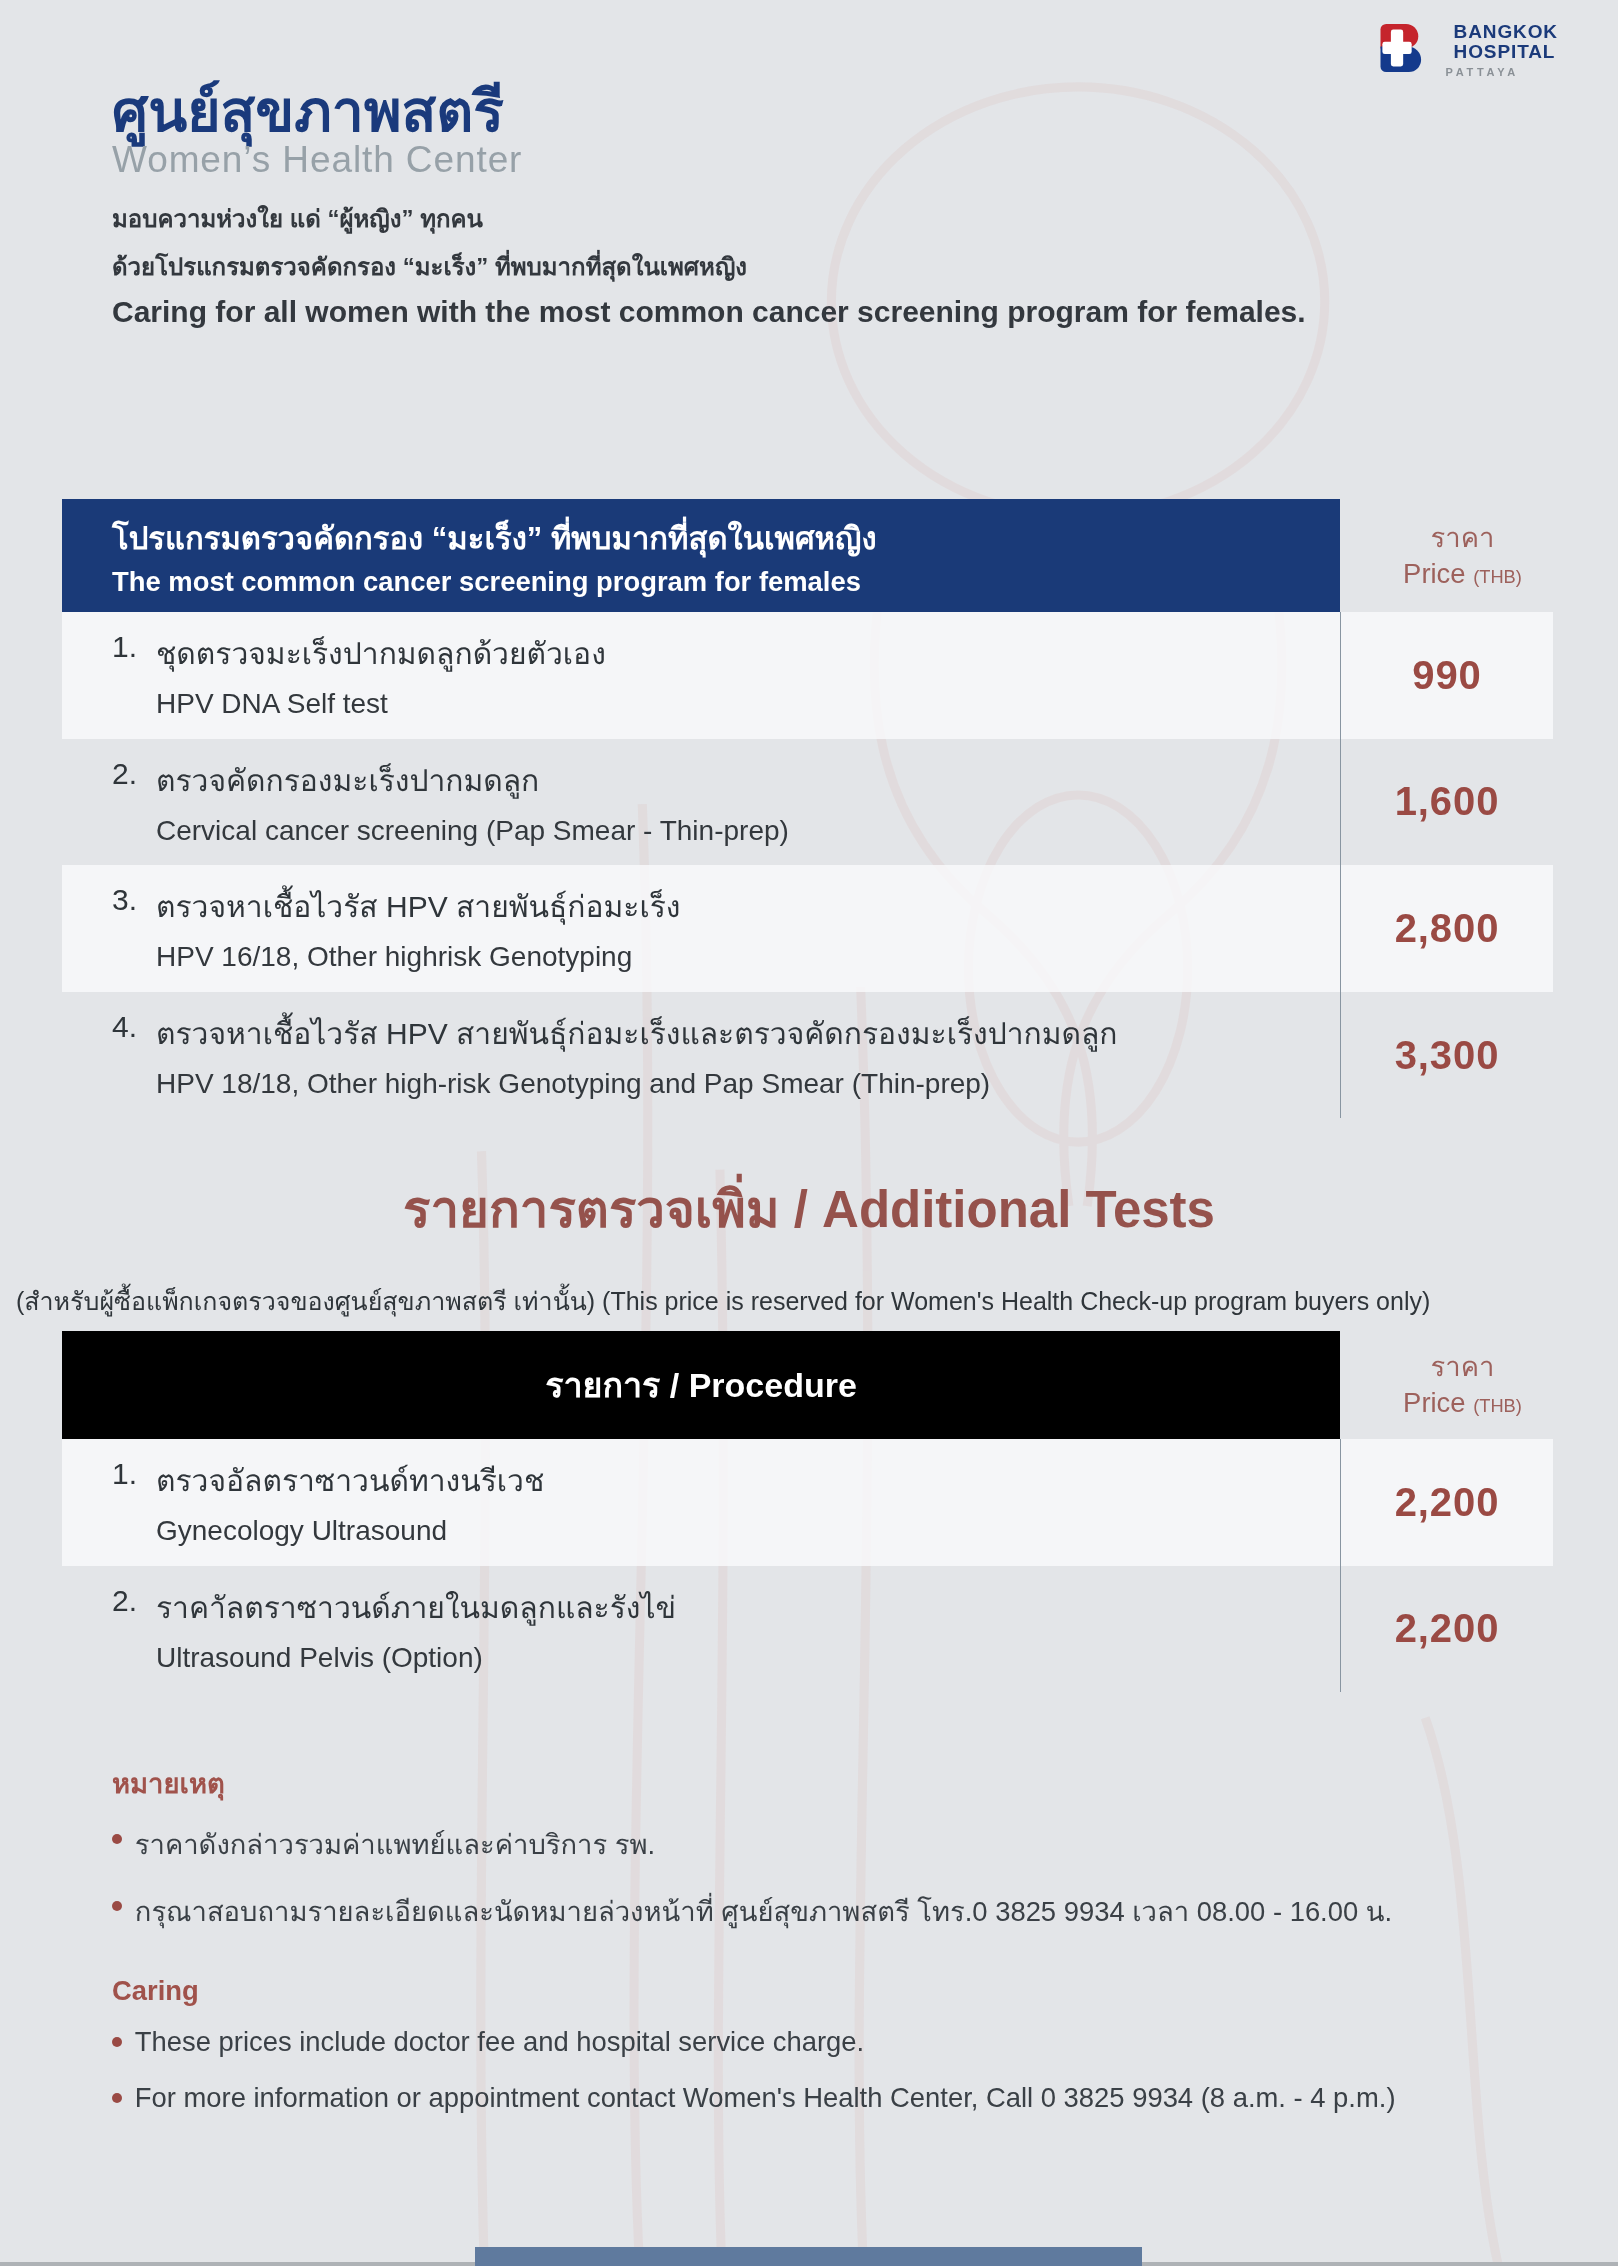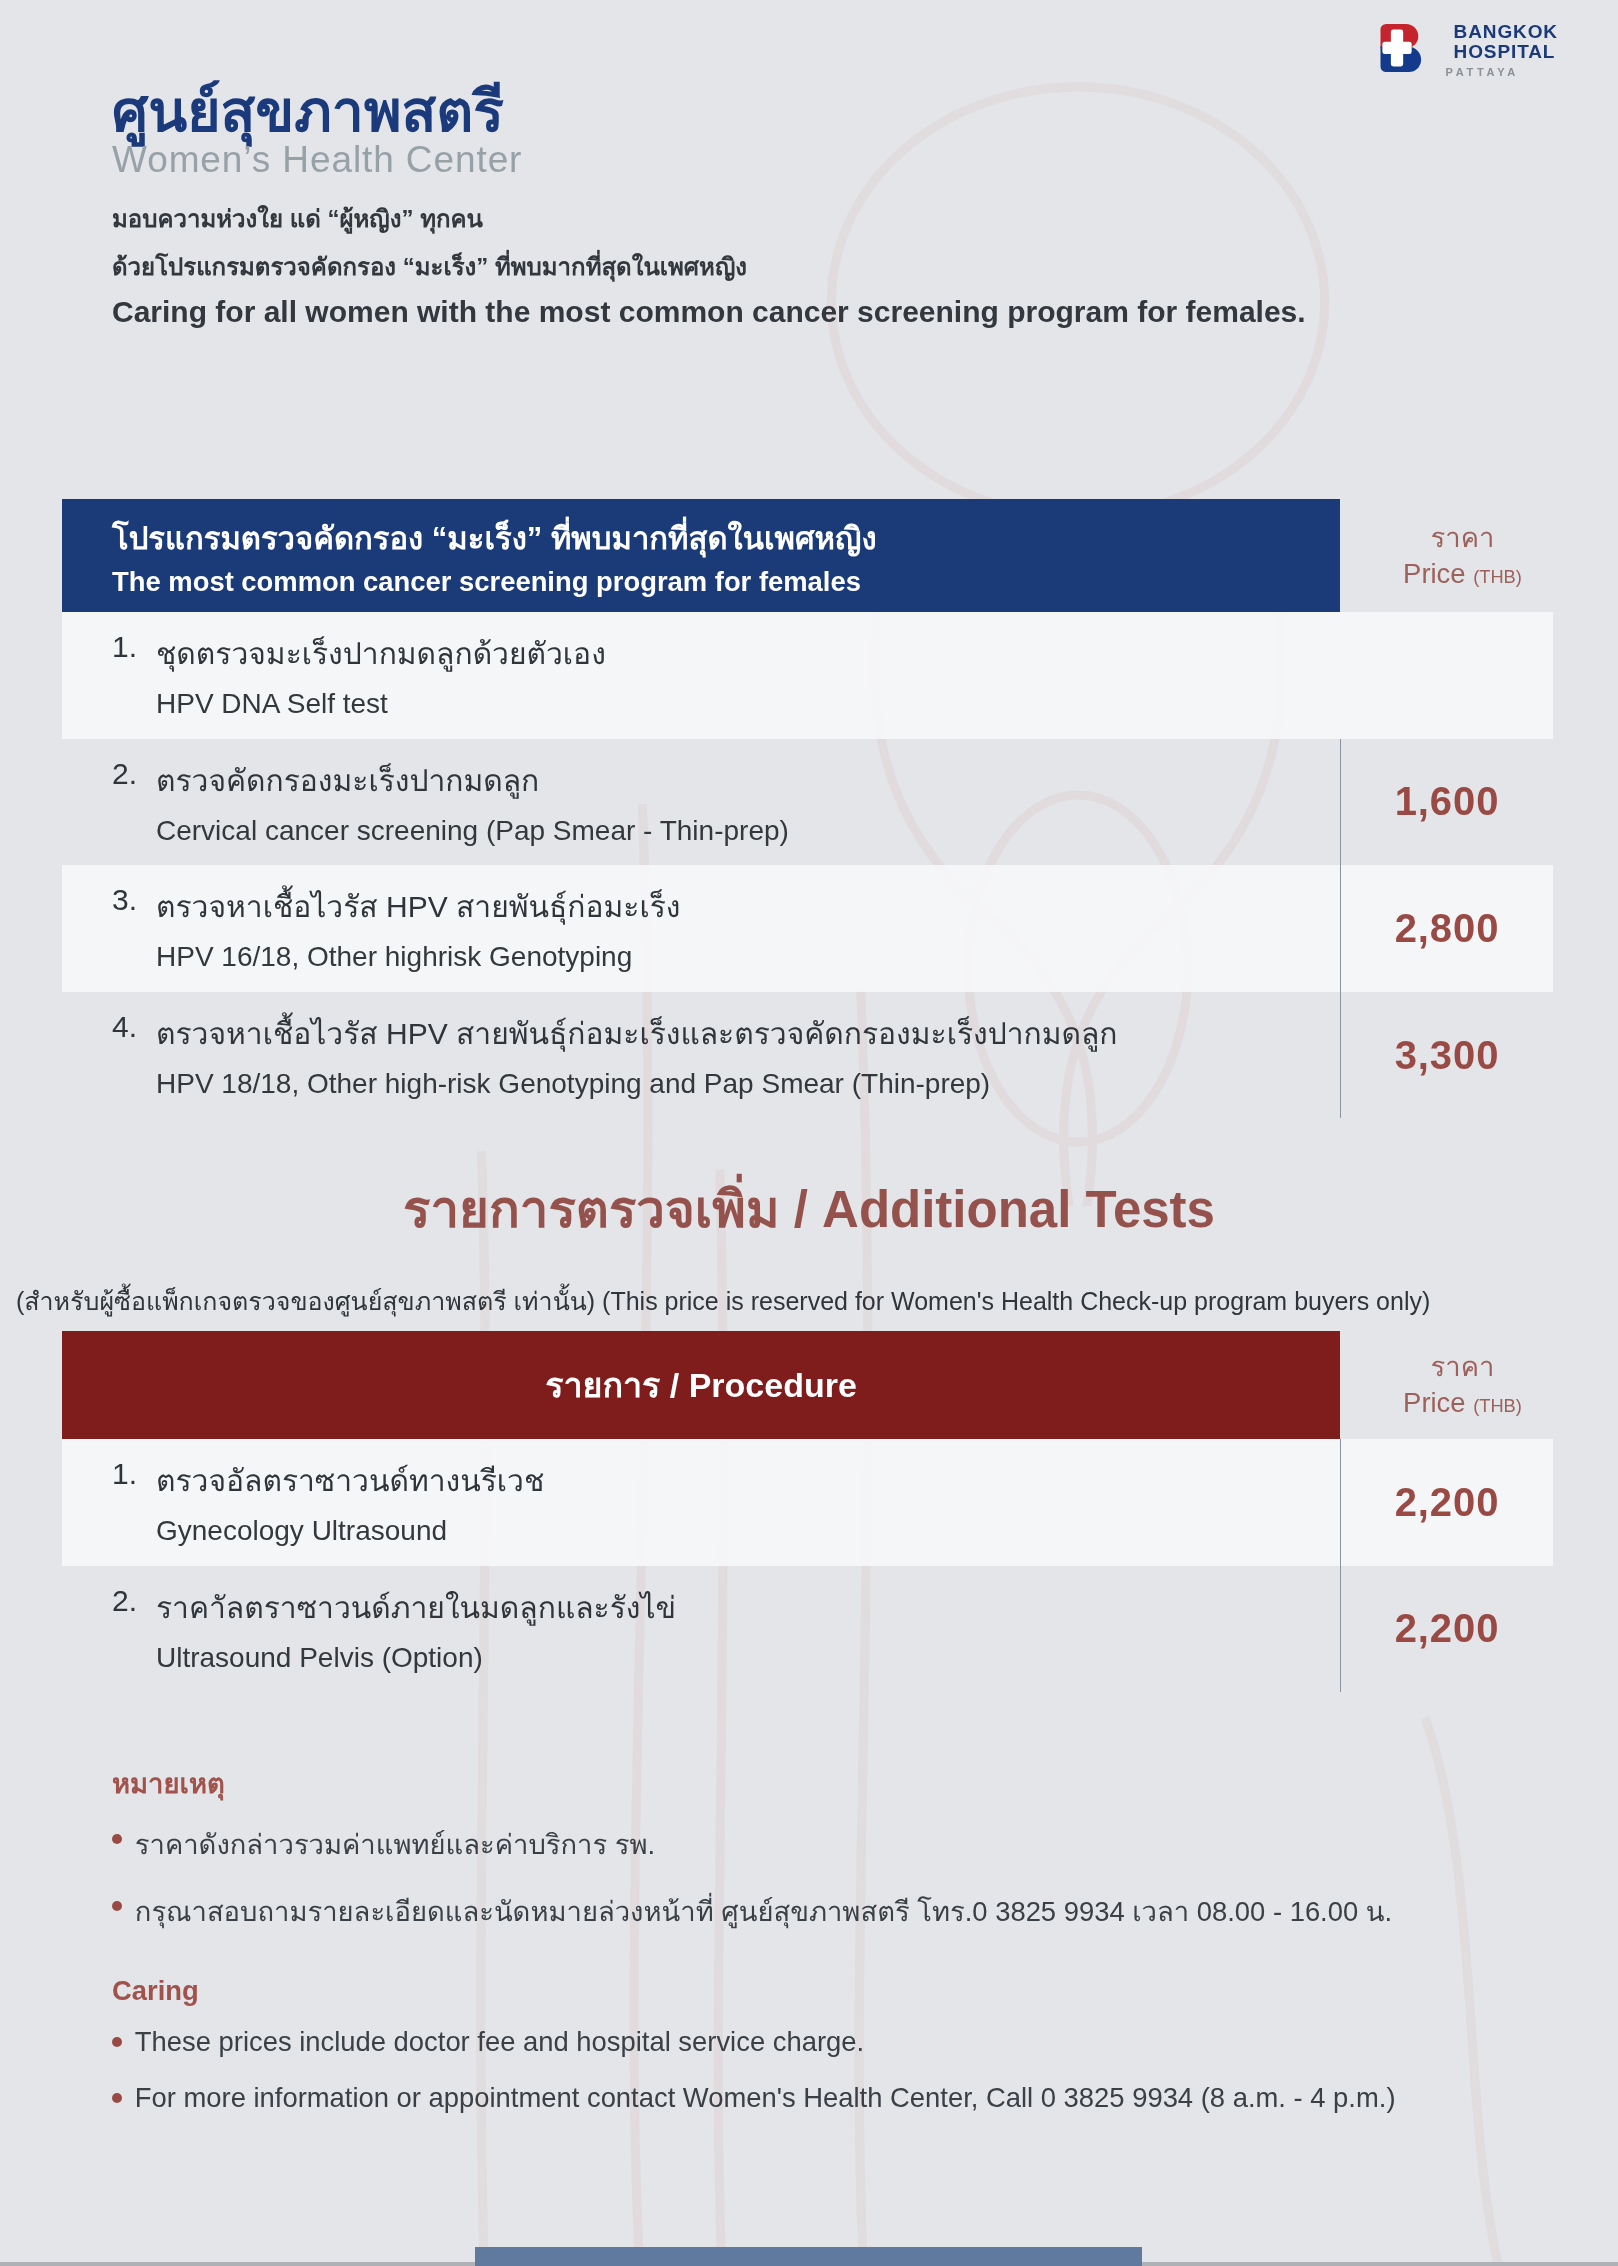--- a/index.html
+++ b/index.html
@@ -29,21 +29,21 @@
   .intro p{margin:0 0 9.1px 0;}
   .intro-th{font-size:24px;font-weight:600;color:#33383e;}
   .intro-en{font-size:30px;font-weight:bold;color:#33383e;}
 
   
   .ptable{position:absolute;left:62px;width:1491px;}
   .t-header{display:flex;}
   .t-header-main{width:1278px;box-sizing:border-box;color:#ffffff;
     display:flex;flex-direction:column;justify-content:center;}
   .t1 .t-header-main{background:#1a3a78;height:113px;padding-left:50px;}
-  .t2 .t-header-main{background:#7f1d1d;height:108px;align-items:center;text-align:center;}
+  .t2 .t-header-main{background:#000000;height:108px;align-items:center;text-align:center;}
   .th-line1{font-size:31px;font-weight:bold;}
   .th-line2{font-size:27.4px;font-weight:bold;margin-top:3.7px;}
   .t2 .th-line1{font-size:34px;}
   .t-header-price{flex:1;display:flex;flex-direction:column;align-items:center;justify-content:center;
     color:#9d615c;font-size:27.4px;line-height:1.3;padding-left:32px;}
   .t-header-price .unit{font-size:18.3px;}
   .t-row{display:flex;}
   .t1 .t-row{min-height:118px;}
   .t2 .t-row{min-height:125px;}
   .t-row.alt{background:rgba(250,251,253,0.78);}
@@ -134,20 +134,21 @@
     </div>
 
     <div class="t-row alt">
       <div class="t-cell-main">
         <div class="row-th">
             <span class="row-num">1.</span>
             <span>ชุดตรวจมะเร็งปากมดลูกด้วยตัวเอง</span>
           </div>
         <div class="row-en">HPV DNA Self test</div>
       </div>
+      <div class="t-cell-price">990</div>
     </div>
 
     <div class="t-row">
       <div class="t-cell-main">
         <div class="row-th">
             <span class="row-num">2.</span>
             <span>ตรวจคัดกรองมะเร็งปากมดลูก</span>
           </div>
         <div class="row-en">Cervical cancer screening (Pap Smear - Thin-prep)</div>
       </div>

